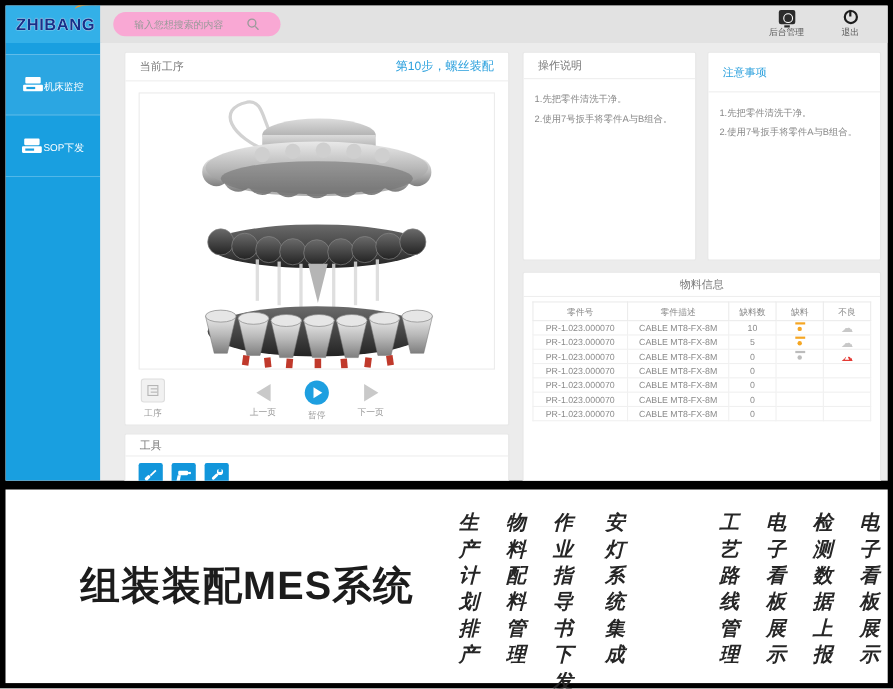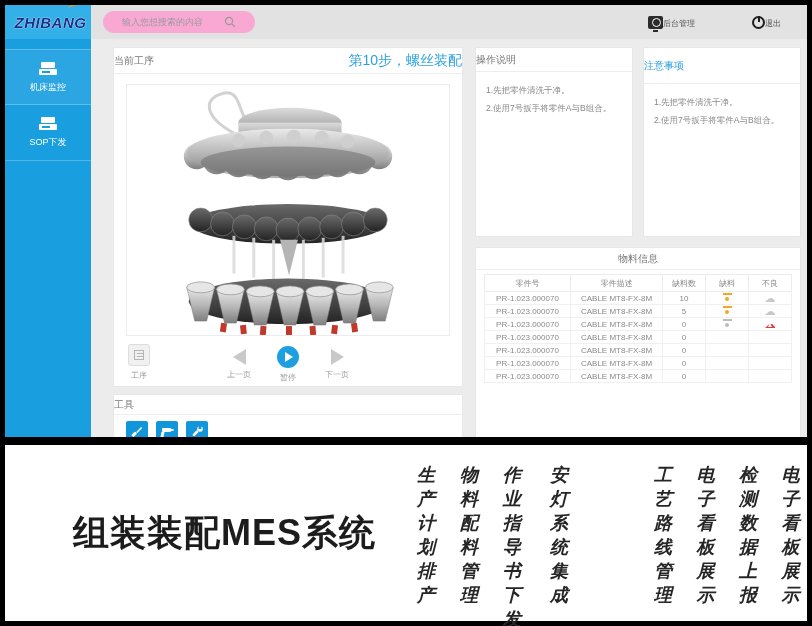--- a/index.html
+++ b/index.html
@@ -8,63 +8,63 @@
 
   .frame { width:812px; height:626px; background:#000; padding:5px; }
 
   
   .app { position:relative; width:802px; height:432px; background:#ececec; overflow:hidden; }
 
   
   .sidebar { position:absolute; left:0; top:0; width:86px; height:100%; background:#199fe0; }
   .logo { position:absolute; left:0; top:0; width:91px; height:34px; background:#33b0e8;
           border-radius:0 6px 6px 0; display:flex; align-items:center; justify-content:center; }
-  .logo-text { font-weight:bold; font-style:italic; font-size:15px; letter-spacing:0.5px;
+  .logo-text { font-weight:bold; font-size:15px; letter-spacing:0.5px;
                color:#16308a; text-shadow:0 0 1px #ffffff, 0 0 1px #ffffff; position:relative; }
   .logo-swoosh { position:absolute; top:-2px; right:8px; width:20px; height:8px;
                  border-top:2px solid #f59a23; border-radius:50%; transform:rotate(-8deg); }
   .nav { position:absolute; top:44px; left:0; width:100%; }
-  .nav-item { height:56px; display:flex; flex-direction:column; align-items:center; justify-content:center;
+  .nav-item { height:56px; display:flex; flex-direction:row; align-items:center; justify-content:center;
               border-bottom:1px solid rgba(255,255,255,0.25); cursor:pointer; }
   .nav-item.active { background:rgba(255,255,255,0.08); border-top:1px solid rgba(255,255,255,0.25); }
   .nav-label { color:#fff; font-size:9px; margin-top:4px; }
   .nav-icon { width:20px; height:16px; }
 
   
   .topbar { position:absolute; left:86px; top:0; width:716px; height:34px; background:#e2e2e2;
             display:flex; align-items:center; }
   .search { margin-left:12px; width:152px; height:22px; background:#f9a8d4; border-radius:11px;
             display:flex; align-items:center; justify-content:center; gap:6px; border:none; }
   .search input { border:none; outline:none; width:96px; font-size:9px; color:#555; background:transparent;
                   font-family:"Liberation Sans","DejaVu Sans",sans-serif; }
   .search input::placeholder { color:#9a9a9a; }
   .topbar-actions { margin-left:auto; display:flex; gap:34px; margin-right:26px; }
-  .tb-action { display:flex; flex-direction:row; align-items:center; cursor:pointer;margin-left:23px; }
+  .tb-action { display:flex; flex-direction:column; align-items:center; cursor:pointer; }
   .tb-action .lbl { font-size:8px; color:#555; margin-top:2px; }
   .admin-ic { width:15px; height:13px; background:#2b2b2b; border-radius:2px; position:relative; }
   .admin-ic::before { content:""; position:absolute; left:4px; top:2.5px; width:7px; height:7px;
                       border:1.5px solid #fff; border-radius:50%; }
   .admin-ic::after { content:""; position:absolute; left:5px; bottom:-3px; width:5px; height:2px; background:#2b2b2b; }
   .power-ic { width:13px; height:13px; border:2px solid #1d1d1d; border-radius:50%; position:relative; }
   .power-ic::before { content:""; position:absolute; left:50%; top:-2px; transform:translateX(-50%);
                       width:2px; height:6px; background:#1d1d1d; }
 
   
   .main { position:absolute; left:86px; top:34px; width:716px; height:398px; }
   .panel { background:#fff; border:1px solid #e7e7e7; border-radius:2px; }
   .panel-header { height:26px; display:flex; align-items:center; justify-content:space-between;
-                  padding:0 0; border-bottom:1px solid #eee; }
+                  padding:0 13px; border-bottom:1px solid #eee; }
   .panel-title { font-size:10px; color:#777; }
   .panel-title.blue { color:#2ba0dd; }
 
   .left-col { position:absolute; left:22px; top:8px; width:350px; }
   .right-col { position:absolute; left:384px; top:8px; width:326px; }
 
   
-  .cp-step { font-size:14px; color:#2ba0dd; }
+  .cp-step { font-size:11px; color:#2ba0dd; }
   .image-box { margin:10px 12px 6px 12px; height:252px; border:1px solid #ececec; background:#fff;
                display:flex; align-items:center; justify-content:center; overflow:hidden; }
   .controls { height:44px; position:relative; }
   .proc-btn { position:absolute; left:14px; top:2px; display:flex; flex-direction:column; align-items:center; cursor:pointer; }
   .proc-ic { width:22px; height:22px; background:#f1f1f1; border:1px solid #ddd; border-radius:3px;
              display:flex; align-items:center; justify-content:center; }
   .proc-lines { width:10px; height:10px; border:1px solid #b5b5b5; position:relative; }
   .proc-lines::before { content:""; position:absolute; left:1.5px; top:2px; width:6px; height:1px;
                         background:#b5b5b5; box-shadow:0 3px 0 #b5b5b5; }
   .nav-ctrls { position:absolute; left:50%; top:4px; transform:translateX(-50%); display:flex; gap:26px; align-items:flex-start; }

